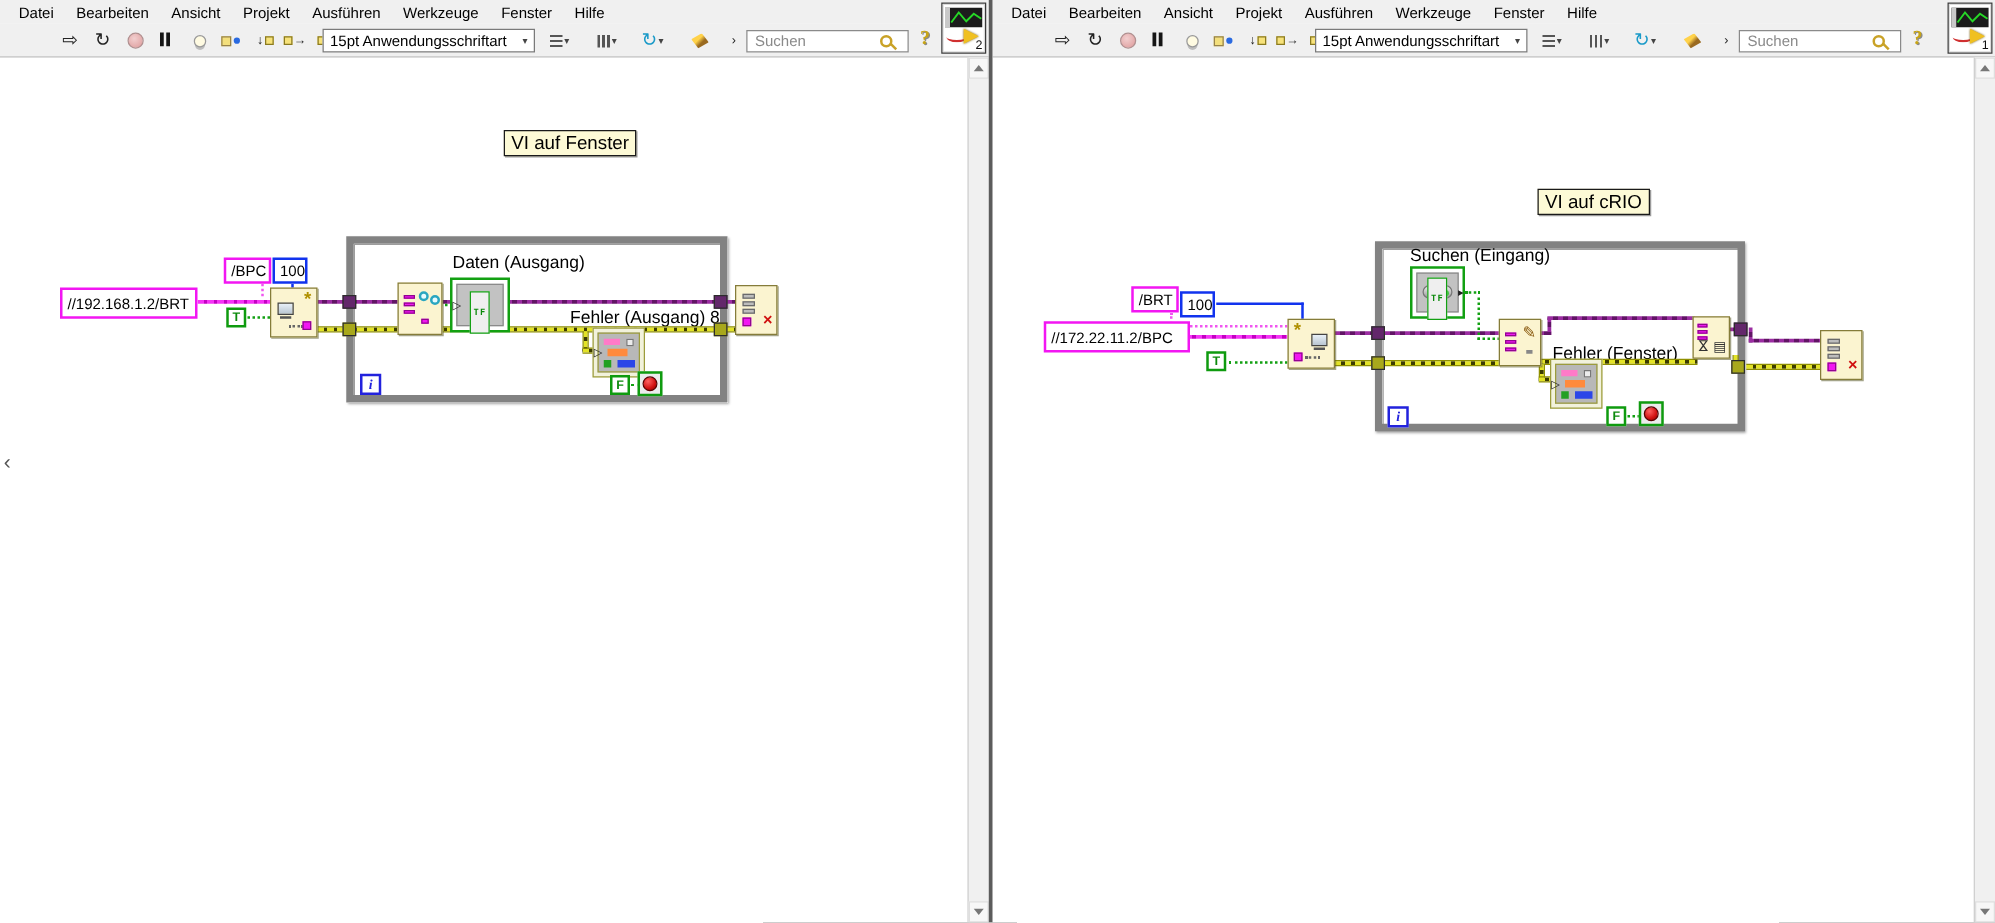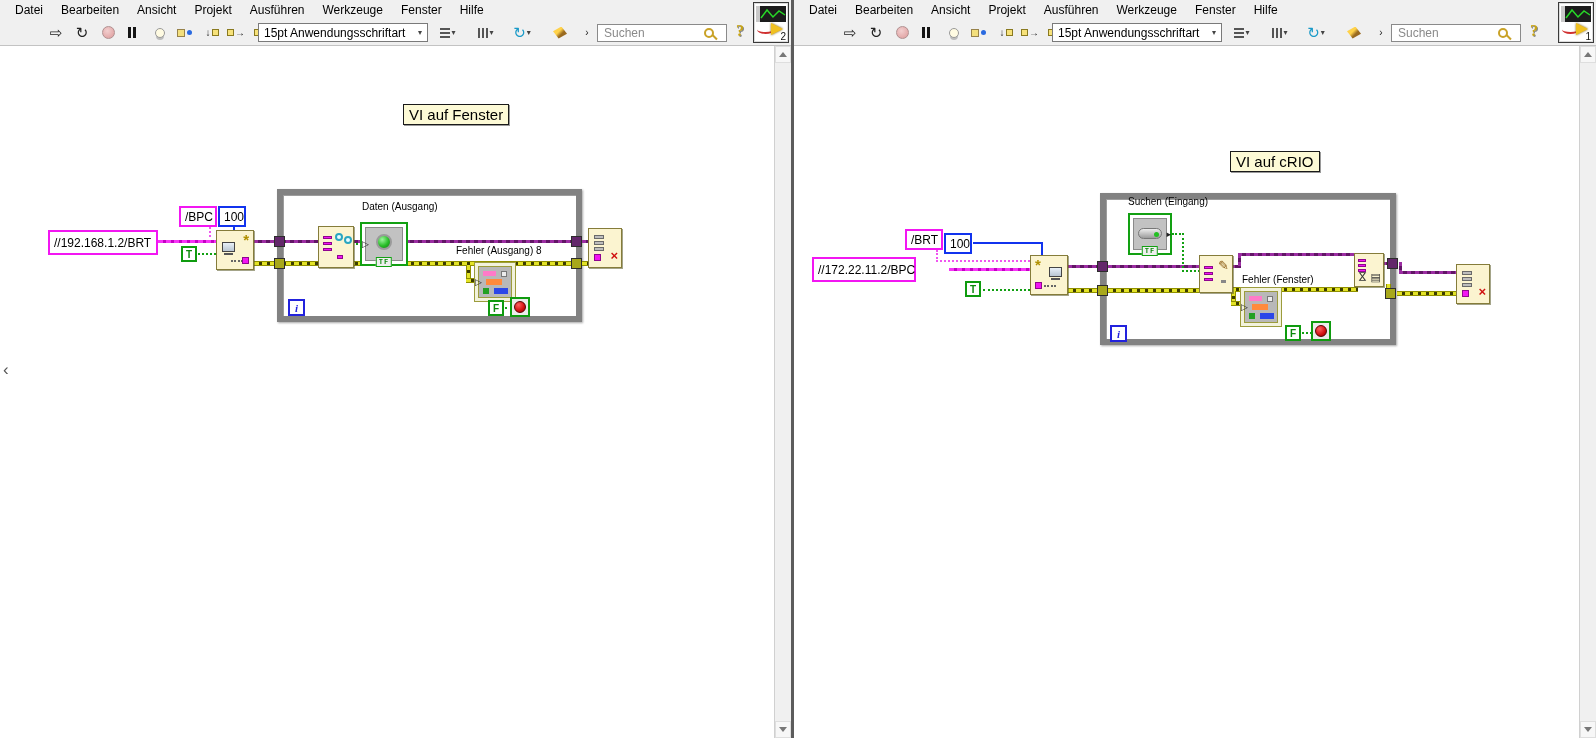--- a/index.html
+++ b/index.html
@@ -96,21 +96,21 @@
   .tframe{position:absolute;border:2px solid #12a012;background:#fff;padding:3px}
   .tframe .panel{width:100%;height:100%;background:#c2c2c2;border:1px solid #8a8a8a;position:relative}
   .led{position:absolute;left:50%;top:6px;transform:translateX(-50%);width:16px;height:16px;
        border-radius:50%;border:2px solid #9a9a9a;
        background:radial-gradient(circle at 35% 30%,#9cf59c,#27bd27 55%,#137a13)}
   .pill{position:absolute;left:4px;top:9px;width:24px;height:11px;border-radius:6px;
         border:1px solid #777;background:linear-gradient(180deg,#ececec,#9c9c9c)}
   .pilldot{position:absolute;right:2px;top:3px;width:5px;height:5px;border-radius:50%;background:#22c022}
   .tf-tab{position:absolute;left:50%;bottom:-3px;transform:translateX(-50%);background:#efefef;
           border:1px solid #12a012;color:#0c8a0c;font:bold 7px "DejaVu Sans Mono",monospace;
-          line-height:8px;padding:0 2px;letter-spacing:1px}
+          line-height:8px;padding:12px 2px;letter-spacing:1px}
   .inarr{position:absolute;left:-4px;top:50%;transform:translateY(-50%);font-size:9px;color:#222}
   .outarr{position:absolute;right:-5px;top:50%;transform:translateY(-50%);font-size:9px;color:#222}
   .errframe{position:absolute;border:1px solid #9c9c3c;background:#f2f2dc;padding:3px}
   .errframe .panel{width:100%;height:100%;background:#b8b8b8;border:1px solid #9c9c3c;position:relative}
   .cb{position:absolute}
   .const{position:absolute;background:#fff;display:flex;align-items:center;padding:0 4px;
          font-size:12px;white-space:nowrap}
   .const.pink{border:2px solid #f216f2}
   .const.blue{border:2px solid #1133ee}
   .boolc{position:absolute;width:16px;height:16px;border:2px solid #0f9b0f;background:#fff;
@@ -118,21 +118,21 @@
          align-items:center;justify-content:center}
   .iter{position:absolute;width:17px;height:17px;border:2px solid #2222dd;background:#fff;
         color:#2222dd;font:italic bold 11px "Liberation Serif",serif;display:flex;
         align-items:center;justify-content:center}
   .stopterm{position:absolute;width:20px;height:20px;border:2px solid #0f9b0f;background:#ececec;
             display:flex;align-items:center;justify-content:center}
   .stopterm .oct{width:12px;height:12px;border-radius:50%;border:1px solid #5a0000;
                  background:radial-gradient(circle at 35% 30%,#ff6060,#d01010 60%,#860000)}
   .flabel{position:absolute;background:#fdfad6;border:1px solid #1a1a1a;box-shadow:1px 1px 0 #9a9a9a;
           font-size:15px;padding:1px 5px;white-space:nowrap}
-  .tlabel{position:absolute;font-size:10px;white-space:nowrap}
+  .tlabel{position:absolute;font-size:14px;white-space:nowrap}
   .chev{position:absolute;font-size:17px;color:#555}
   .pencil{position:absolute;font-size:13px;color:#8a5a10}
   .bowtie{position:absolute;font-size:11px;color:#333;transform:rotate(90deg)}
   .listg{position:absolute;font-size:11px;color:#333}
   .redx{position:absolute;font:bold 13px "Liberation Sans",sans-serif;color:#d01010}
   .star{position:absolute;font:bold 15px "Liberation Sans",sans-serif;color:#b09000}
 </style>
 </head>
 <body>
 
@@ -436,21 +436,21 @@
     <i class="w wb" style="left:1172px;top:233px;width:12px"></i>
     <i class="w wb v" style="left:1182px;top:233px;height:39px"></i>
     <i class="w wb" style="left:1182px;top:270px;width:18px"></i>
     <i class="w wb" style="left:1302px;top:332px;width:10px"></i>
 
     <i class="tun s" style="left:1097px;top:261px"></i>
     <i class="tun e" style="left:1097px;top:285px"></i>
     <i class="tun s" style="left:1387px;top:258px"></i>
     <i class="tun e" style="left:1385px;top:288px"></i>
 
-    <div class="const pink" style="left:812px;top:257px;width:104px;height:25px">
+    <div class="const pink" style="left:835px;top:257px;width:117px;height:25px">
         <span>//172.22.11.2/BPC</span>
       </div>
     <div class="const pink" style="left:905px;top:229px;width:38px;height:21px">
         <span>/BRT</span>
       </div>
     <div class="const blue" style="left:944px;top:233px;width:28px;height:21px">
         <span>100</span>
       </div>
     <div class="boolc" style="left:965px;top:281px">T</div>
 

